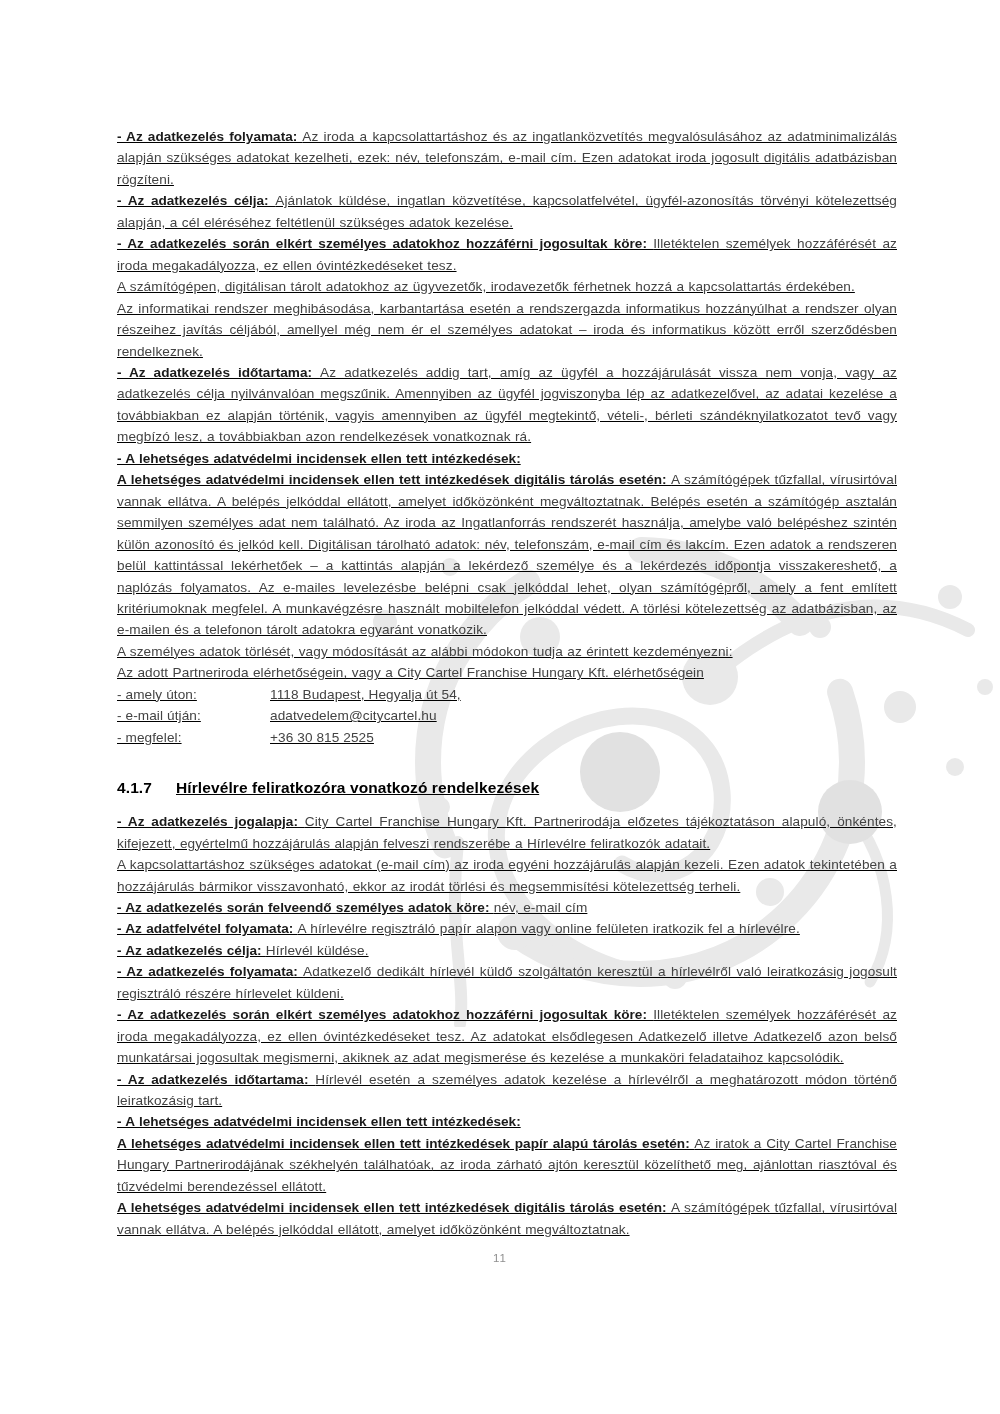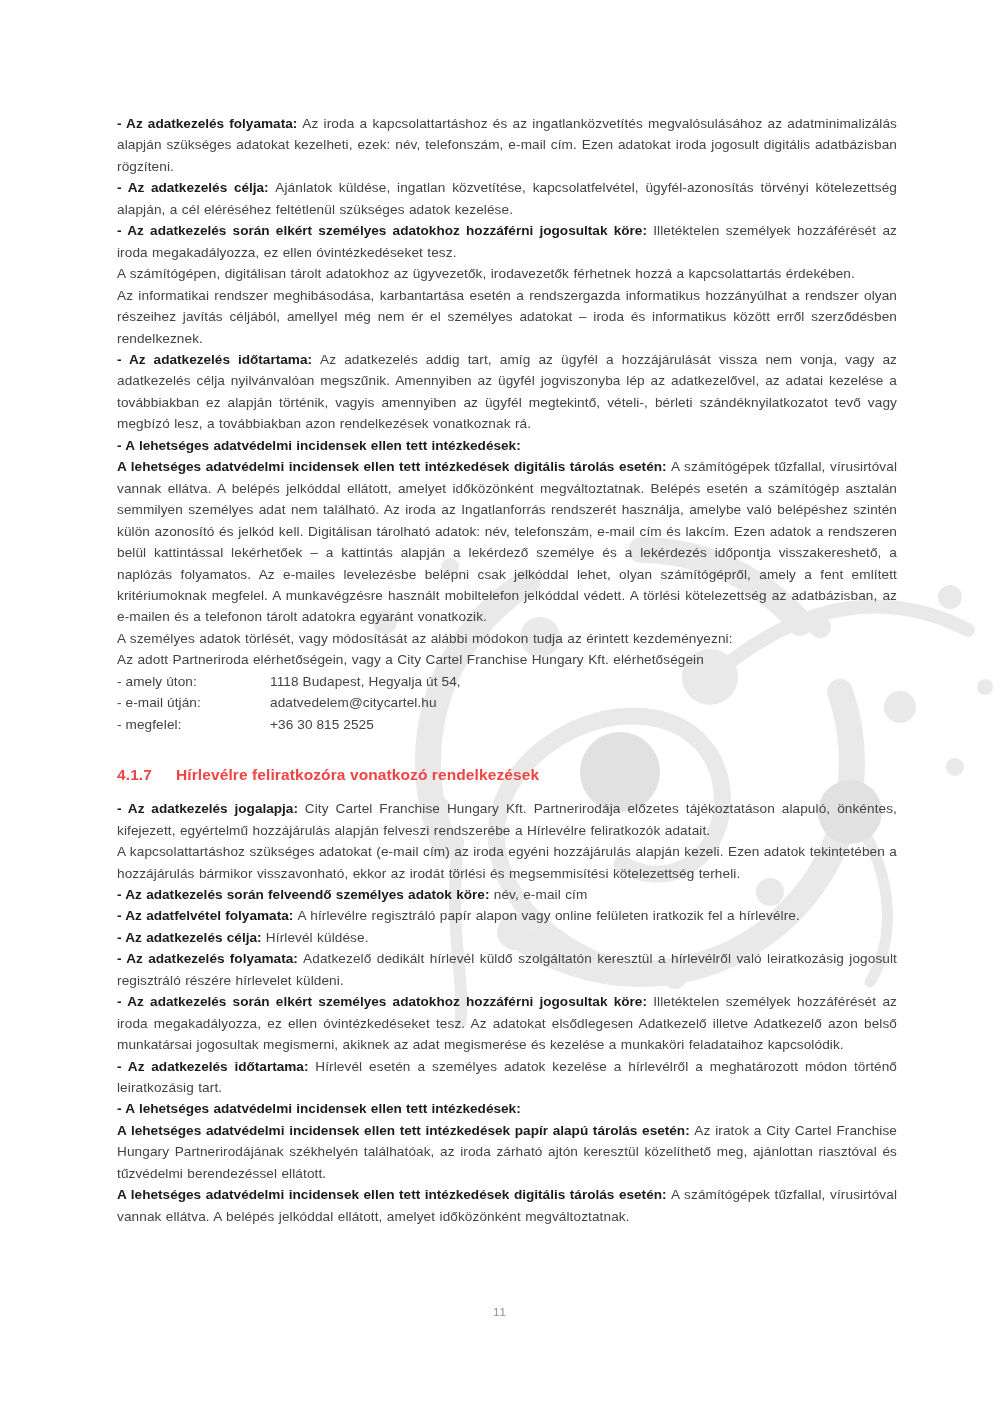--- a/index.html
+++ b/index.html
@@ -19,23 +19,24 @@
     left: 290px;
     top: 512px;
     width: 710px;
     height: 515px;
     z-index: 0;
     pointer-events: none;
   }
   .doc {
     position: absolute;
     left: 117px;
-    top: 113px;
+    top: 126px;
     width: 780px;
     z-index: 1;
+    text-decoration: underline;
   }
   p.block {
     margin: 0;
     text-align: justify;
     font-size: 13.6px;
     line-height: 21.45px;
     color: #434343;
     letter-spacing: 0.1px;
     word-spacing: 0.5px;
   }
@@ -55,31 +56,31 @@
     flex: 0 0 153px;
   }
   .contact-value {
     flex: 1;
   }
   h2.section-heading {
     margin: 30px 0 13px 0;
     font-size: 15.5px;
     line-height: 20px;
     font-weight: bold;
-    color: #ef4444;
+    color: #000000;
     letter-spacing: 0.1px;
   }
   h2.section-heading .sec-num {
     display: inline-block;
     margin-right: 24px;
   }
   .page-footer {
     position: absolute;
     left: 0;
-    top: 1306px;
+    top: 1252px;
     width: 100%;
     text-align: center;
     font-size: 11.5px;
     color: #8f8f8f;
     letter-spacing: 1px;
     z-index: 1;
   }
 </style>
 </head>
 <body>

